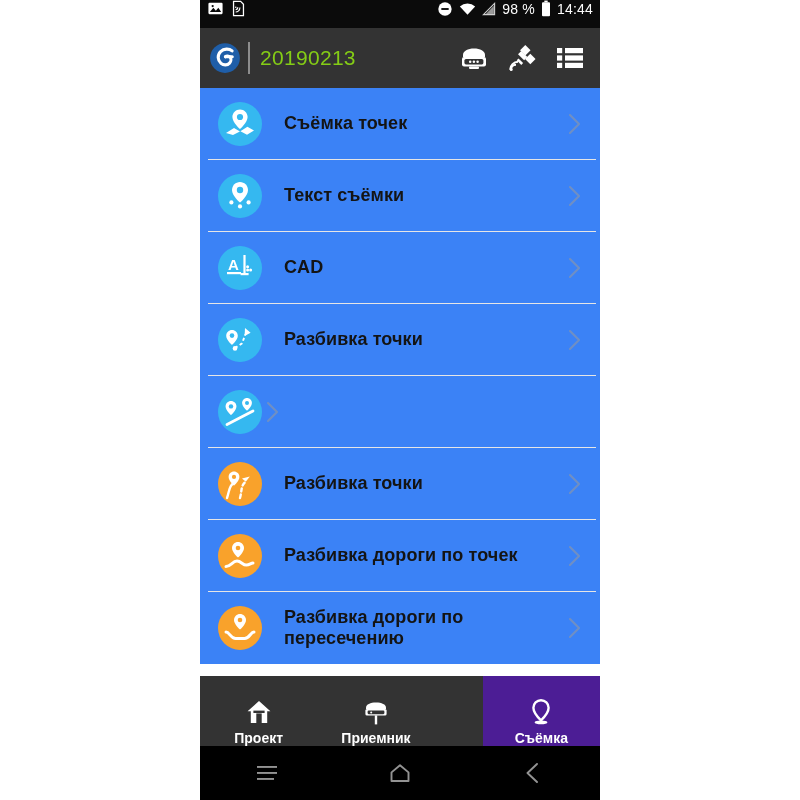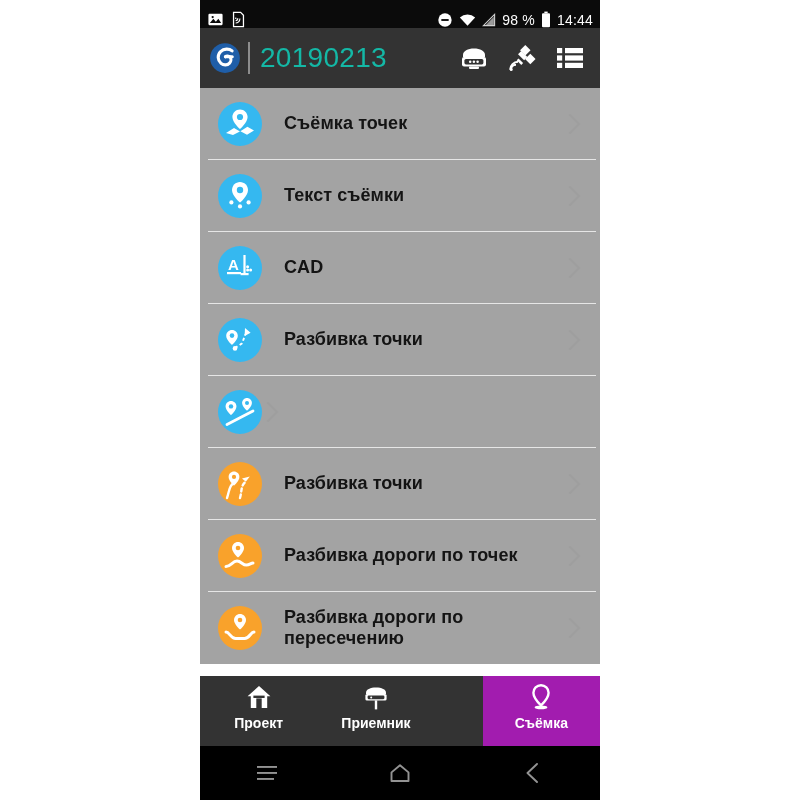--- a/index.html
+++ b/index.html
@@ -21,21 +21,21 @@
     width: 400px; height: 800px;
     background: #ffffff;
     overflow: hidden;
   }
 
   
   .statusbar {
     height: 28px;
     background: #0b0b0b;
     display: flex;
-    align-items: flex-end;
+    align-items: flex-start;
     padding: 0 7px;
     color: #ffffff;
   }
   .sb-left { display: flex; align-items: center; gap: 7px; }
   .sb-right { margin-left: auto; display: flex; align-items: center; gap: 6px; }
   .sb-text {
     font-size: 14px;
     font-weight: 400;
     color: #fdfdfd;
     letter-spacing: .2px;
@@ -52,22 +52,22 @@
     padding: 0 10px 0 8px;
   }
   .logo { width: 34px; height: 34px; flex: none; }
   .divider-v {
     width: 2px; height: 32px;
     background: #8d8d8d;
     margin: 0 10px 0 6px;
     flex: none;
   }
   .app-title {
-    color: #14b8a6;
-    font-size: 28px;
+    color: #84cc16;
+    font-size: 21px;
     font-weight: 400;
     letter-spacing: .3px;
     white-space: nowrap;
   }
   .appbar-actions {
     margin-left: auto;
     display: flex;
     align-items: center;
     gap: 16px;
     padding-right: 4px;
@@ -80,21 +80,21 @@
     top: 88px; left: 0; right: 0; bottom: 92px;
     background: #ffffff;
     overflow: hidden;
   }
   .row {
     position: relative;
     height: 72px;
     display: flex;
     align-items: center;
     padding: 0 14px 0 18px;
-    background: #a3a3a3;
+    background: #3b82f6;
     cursor: pointer;
   }
   .row::after {
     content: "";
     position: absolute;
     left: 8px; right: 4px; bottom: 0;
     height: 1px;
     background: #e6e6e6;
   }
   .row:last-child::after { display: none; }
@@ -118,26 +118,26 @@
     height: 70px;
     background: #333333;
     display: flex;
   }
   .tab {
     flex: 1 1 0;
     min-width: 0;
     display: flex;
     flex-direction: column;
     align-items: center;
-    justify-content: flex-start;
+    justify-content: flex-end;
     padding-top: 7px;
     cursor: pointer;
     position: relative;
   }
-  .tab.active { background: #a21caf; margin-left: 48px; }
+  .tab.active { background: #4c1d95; margin-left: 48px; }
   .tab-ico { width: 28px; height: 28px; display: block; }
   .tab-label {
     margin-top: 4px;
     font-size: 14px;
     font-weight: 700;
     color: #ffffff;
     text-align: center;
     line-height: 1.15;
     word-break: break-all;
     padding: 0 1px;

